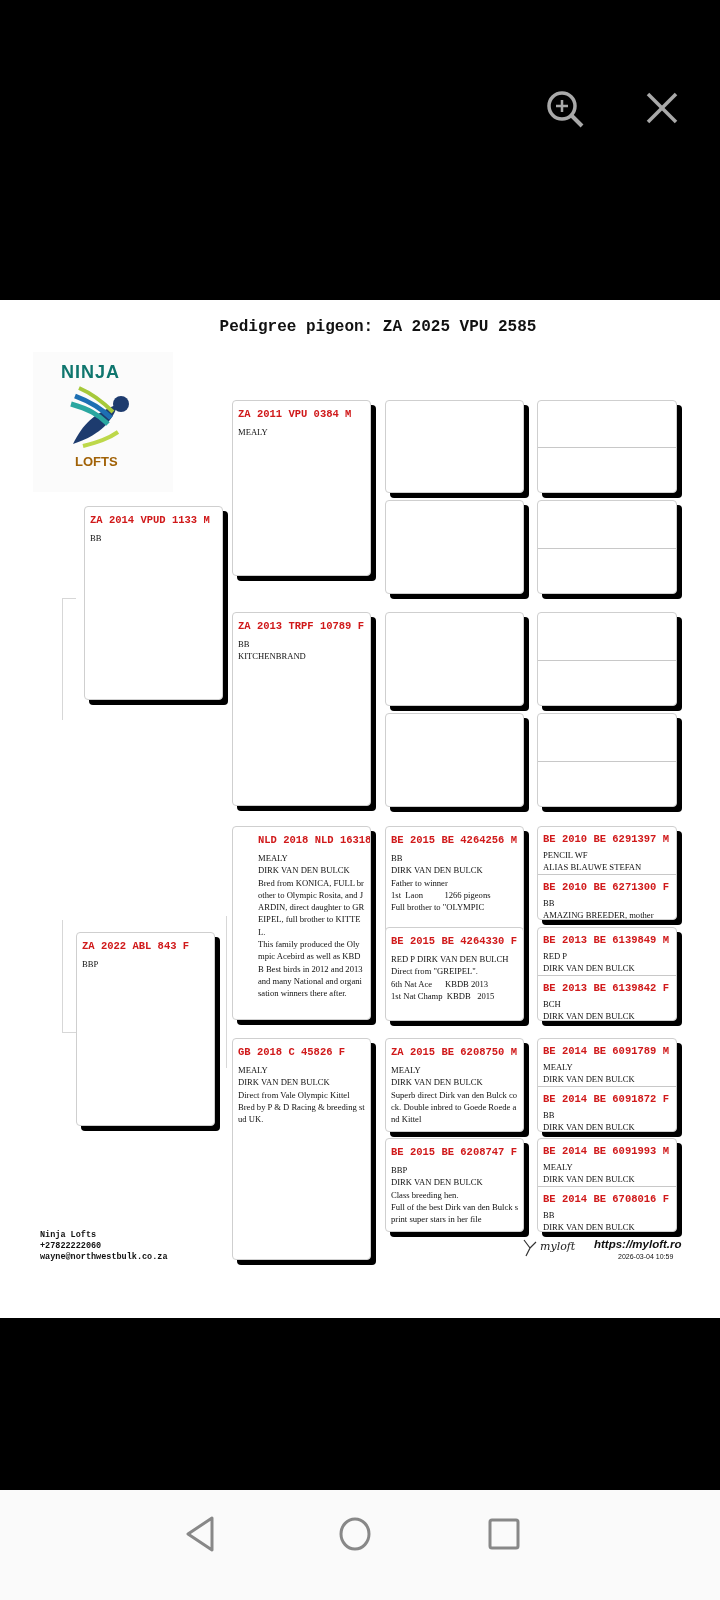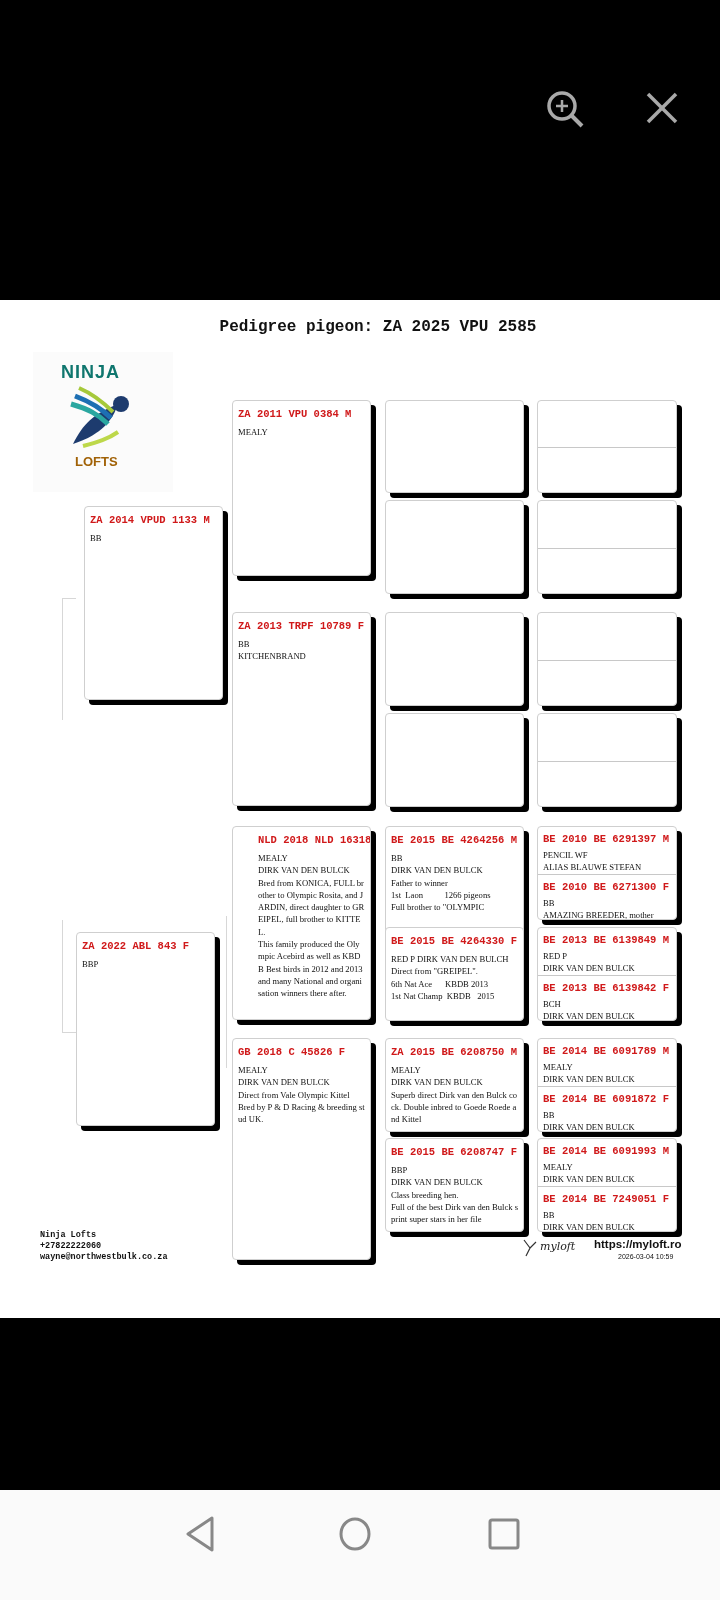--- a/index.html
+++ b/index.html
@@ -29,21 +29,21 @@
     color: #111; padding: 6px 5px 0 5px; white-space: pre-wrap; word-break: break-all; }
   .half { position: absolute; left: 0; width: 100%; }
   .half.bottom { border-top: 1.5px solid #c8c8c8; }
   .half .id { padding-top: 6px; }
   .half .body { padding-top: 4px; }
 
   .footer-left { position: absolute; left: 40px; top: 930px; font-family: "Liberation Mono", monospace;
     font-weight: bold; font-size: 8.5px; line-height: 11px; color: #111; white-space: pre; }
   .brand { position: absolute; left: 524px; top: 938px; width: 160px; height: 34px; }
   .brand .mylo { position: absolute; left: 0; top: 2px; font-family: "DejaVu Serif", serif; font-style: italic; font-size: 11px; color: #222; }
-  .brand .url { position: absolute; left: 70px; top: 0; font-family: "Liberation Sans", sans-serif; font-weight: bold; font-size: 11.5px; color: #111; }
+  .brand .url { position: absolute; left: 70px; top: 0; font-family: "Liberation Sans", sans-serif; font-style: italic; font-weight: bold; font-size: 11.5px; color: #111; }
   .brand .date { position: absolute; left: 94px; top: 15px; font-family: "Liberation Sans", sans-serif; font-size: 7px; color: #111; }
 
   .navbar { position: absolute; left: 0; top: 1490px; width: 720px; height: 110px; background: #fafafa; }
   .nav-btn { position: absolute; top: 22px; width: 44px; height: 44px; cursor: pointer; }
 </style>
 </head>
 <body>
 
 <div class="topbar">
   <div class="icon-btn zoom-btn">
@@ -240,21 +240,21 @@
 DIRK VAN DEN BULCK</div>
     </div>
   </div>
   <div class="card" style="left:537px;top:838px;width:140px;height:94px;">
     <div class="half" style="top:0;height:47px;">
       <div class="id">BE 2014 BE 6091993 M</div>
       <div class="body">MEALY
 DIRK VAN DEN BULCK</div>
     </div>
     <div class="half bottom" style="top:47px;height:47px;">
-      <div class="id">BE 2014 BE 7249051 F</div>
+      <div class="id">BE 2014 BE 6708016 F</div>
       <div class="body">BB
 DIRK VAN DEN BULCK</div>
     </div>
   </div>
 
   <div class="footer-left"><div>Ninja Lofts</div><div>+27822222060</div><div>wayne@northwestbulk.co.za</div></div>
 
   <div class="brand">
     <svg style="position:absolute;left:-2px;top:0" width="18" height="20" viewBox="0 0 18 20">
       <path d="M2 2 L8 10 L4 18 M8 10 L14 4" stroke="#333" stroke-width="1.2" fill="none"></path>

